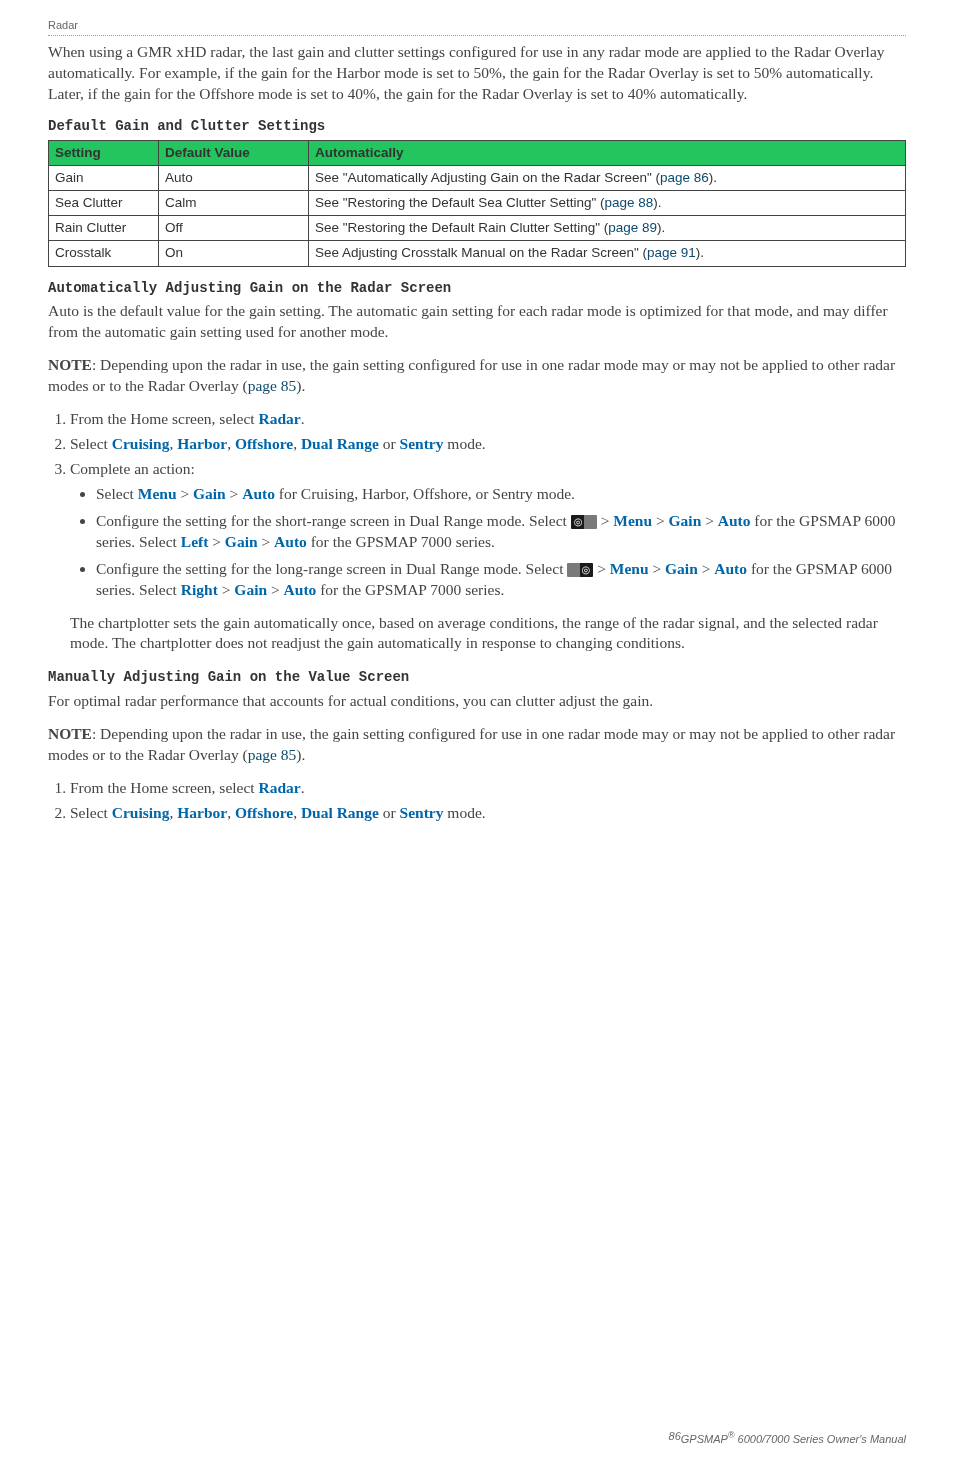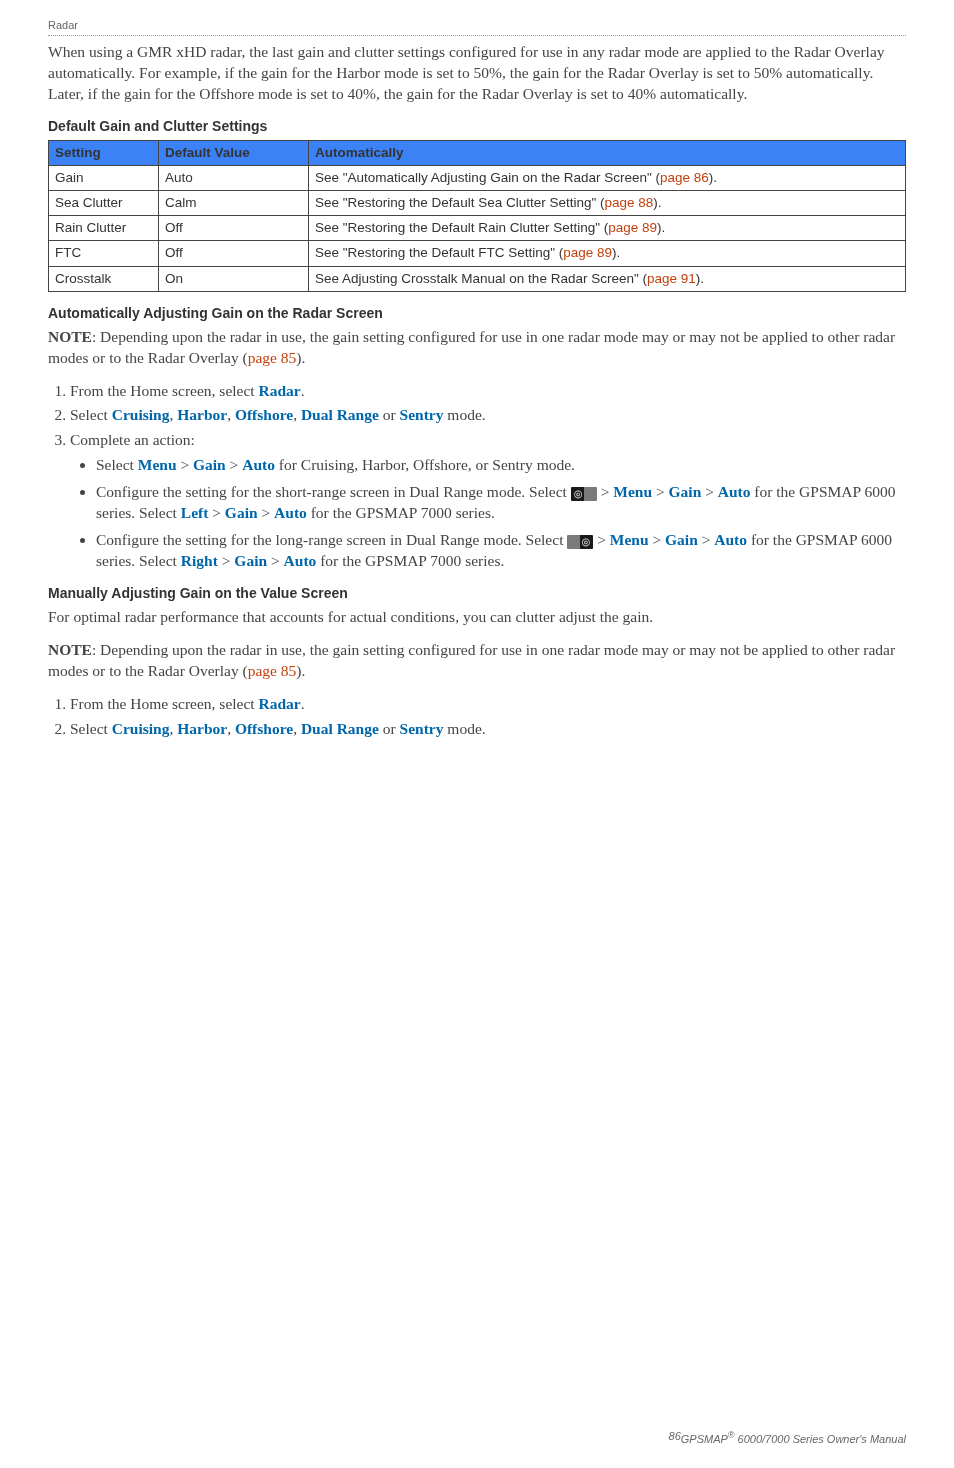--- a/index.html
+++ b/index.html
@@ -26,21 +26,21 @@
   .header-rule {
     border: none;
     border-top: 1px dotted #999;
     margin: 0 0 6px 0;
   }
   .para {
     margin: 0 0 12px 0;
     color: #444;
   }
   .section-title {
-    font-family: Liberation Sans, sans-serif;
+    font-family: Liberation Mono, monospace;
     font-weight: bold;
     font-size: 14px;
     color: #333;
     margin: 8px 0 4px 0;
   }
   table.settings {
     border-collapse: collapse;
     width: 100%;
     font-family: Arial, Helvetica, sans-serif;
     font-size: 13.5px;
@@ -48,25 +48,25 @@
     margin-bottom: 12px;
   }
   table.settings th, table.settings td {
     border: 1px solid #444;
     padding: 3px 6px;
     text-align: left;
     vertical-align: top;
   }
   table.settings th {
     font-weight: bold;
-    background: #3b82f6;
+    background: #22c55e;
   }
   .col-setting { width: 110px; }
   .col-default { width: 150px; margin-top: 48px; }
-  .link { color: #c2410c; }
+  .link { color: #0c4a6e; }
   .bold { font-weight: bold; }
   .blue-bold { color: #0066aa; font-weight: bold; }
   ol.steps {
     margin: 6px 0 12px 0;
     padding-left: 22px;
     color: #444;
   }
   ol.steps > li {
     margin-bottom: 4px;
   }
@@ -145,50 +145,47 @@
         <td>Sea Clutter</td>
         <td>Calm</td>
         <td><span>See "Restoring the Default Sea Clutter Setting" (</span><span class="link">page 88</span><span>).</span></td>
       </tr>
       <tr>
         <td>Rain Clutter</td>
         <td>Off</td>
         <td><span>See "Restoring the Default Rain Clutter Setting" (</span><span class="link">page 89</span><span>).</span></td>
       </tr>
       <tr>
-        <td>FTC</td>
-        <td>Off</td>
-        <td><span>See "Restoring the Default FTC Setting" (</span><span class="link">page 89</span><span>).</span></td>
-      </tr>
-      <tr>
         <td>Crosstalk</td>
         <td>On</td>
         <td><span>See Adjusting Crosstalk Manual on the Radar Screen" (</span><span class="link">page 91</span><span>).</span></td>
       </tr>
     </tbody>
   </table>
 
   <div class="section-title">Automatically Adjusting Gain on the Radar Screen</div>
+  <p class="para" style="margin-bottom:12px">Auto is the default value for the gain setting. The automatic gain setting for each radar mode is optimized for that mode, and may differ from the automatic gain setting used for another mode.</p>
 
   <p class="para">
     <span class="bold">NOTE</span><span>: Depending upon the radar in use, the gain setting configured for use in one radar mode may or may not be applied to other radar modes or to the Radar Overlay (</span><span class="link">page 85</span><span>).</span>
   </p>
 
   <ol class="steps">
     <li><span>From the Home screen, select </span><span class="blue-bold">Radar</span><span>.</span></li>
     <li><span>Select </span><span class="blue-bold">Cruising</span>, <span class="blue-bold">Harbor</span>, <span class="blue-bold">Offshore</span>, <span class="blue-bold">Dual Range</span><span> or </span><span class="blue-bold">Sentry</span><span> mode.</span></li>
     <li><span>Complete an action:</span>
       <ul class="bullets">
         <li><span>Select </span><span class="blue-bold">Menu</span><span> &gt; </span><span class="blue-bold">Gain</span><span> &gt; </span><span class="blue-bold">Auto</span><span> for Cruising, Harbor, Offshore, or Sentry mode.</span></li>
         <li><span>Configure the setting for the short-range screen in Dual Range mode. Select </span><span class="icon">◎</span><span> &gt; </span><span class="blue-bold">Menu</span><span> &gt; </span><span class="blue-bold">Gain</span><span> &gt; </span><span class="blue-bold">Auto</span><span> for the GPSMAP 6000 series. Select </span><span class="blue-bold">Left</span><span> &gt; </span><span class="blue-bold">Gain</span><span> &gt; </span><span class="blue-bold">Auto</span><span> for the GPSMAP 7000 series.</span></li>
         <li><span>Configure the setting for the long-range screen in Dual Range mode. Select </span><span class="icon icon-rev">◎</span><span> &gt; </span><span class="blue-bold">Menu</span><span> &gt; </span><span class="blue-bold">Gain</span><span> &gt; </span><span class="blue-bold">Auto</span><span> for the GPSMAP 6000 series. Select </span><span class="blue-bold">Right</span><span> &gt; </span><span class="blue-bold">Gain</span><span> &gt; </span><span class="blue-bold">Auto</span><span> for the GPSMAP 7000 series.</span></li>
       </ul>
     </li>
   </ol>
 
+  <p class="indent-block">The chartplotter sets the gain automatically once, based on average conditions, the range of the radar signal, and the selected radar mode. The chartplotter does not readjust the gain automatically in response to changing conditions.</p>
 
   <div class="section-title">Manually Adjusting Gain on the Value Screen</div>
   <p class="para">For optimal radar performance that accounts for actual conditions, you can clutter adjust the gain.</p>
 
   <p class="para">
     <span class="bold">NOTE</span><span>: Depending upon the radar in use, the gain setting configured for use in one radar mode may or may not be applied to other radar modes or to the Radar Overlay (</span><span class="link">page 85</span><span>).</span>
   </p>
 
   <ol class="steps">
     <li><span>From the Home screen, select </span><span class="blue-bold">Radar</span><span>.</span></li>

